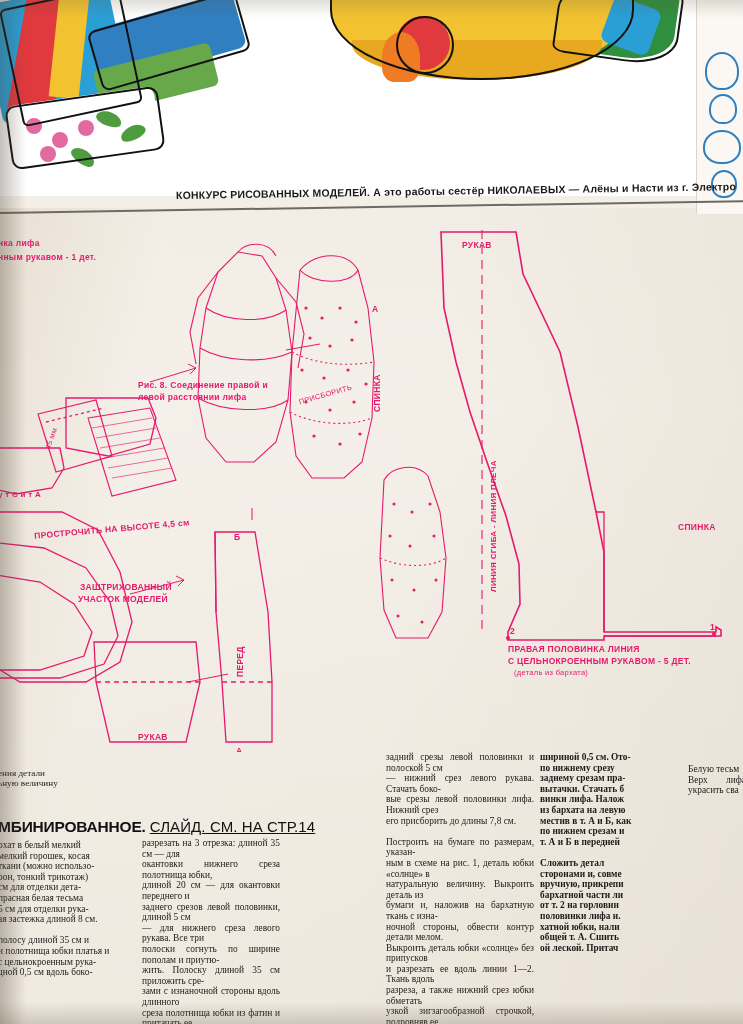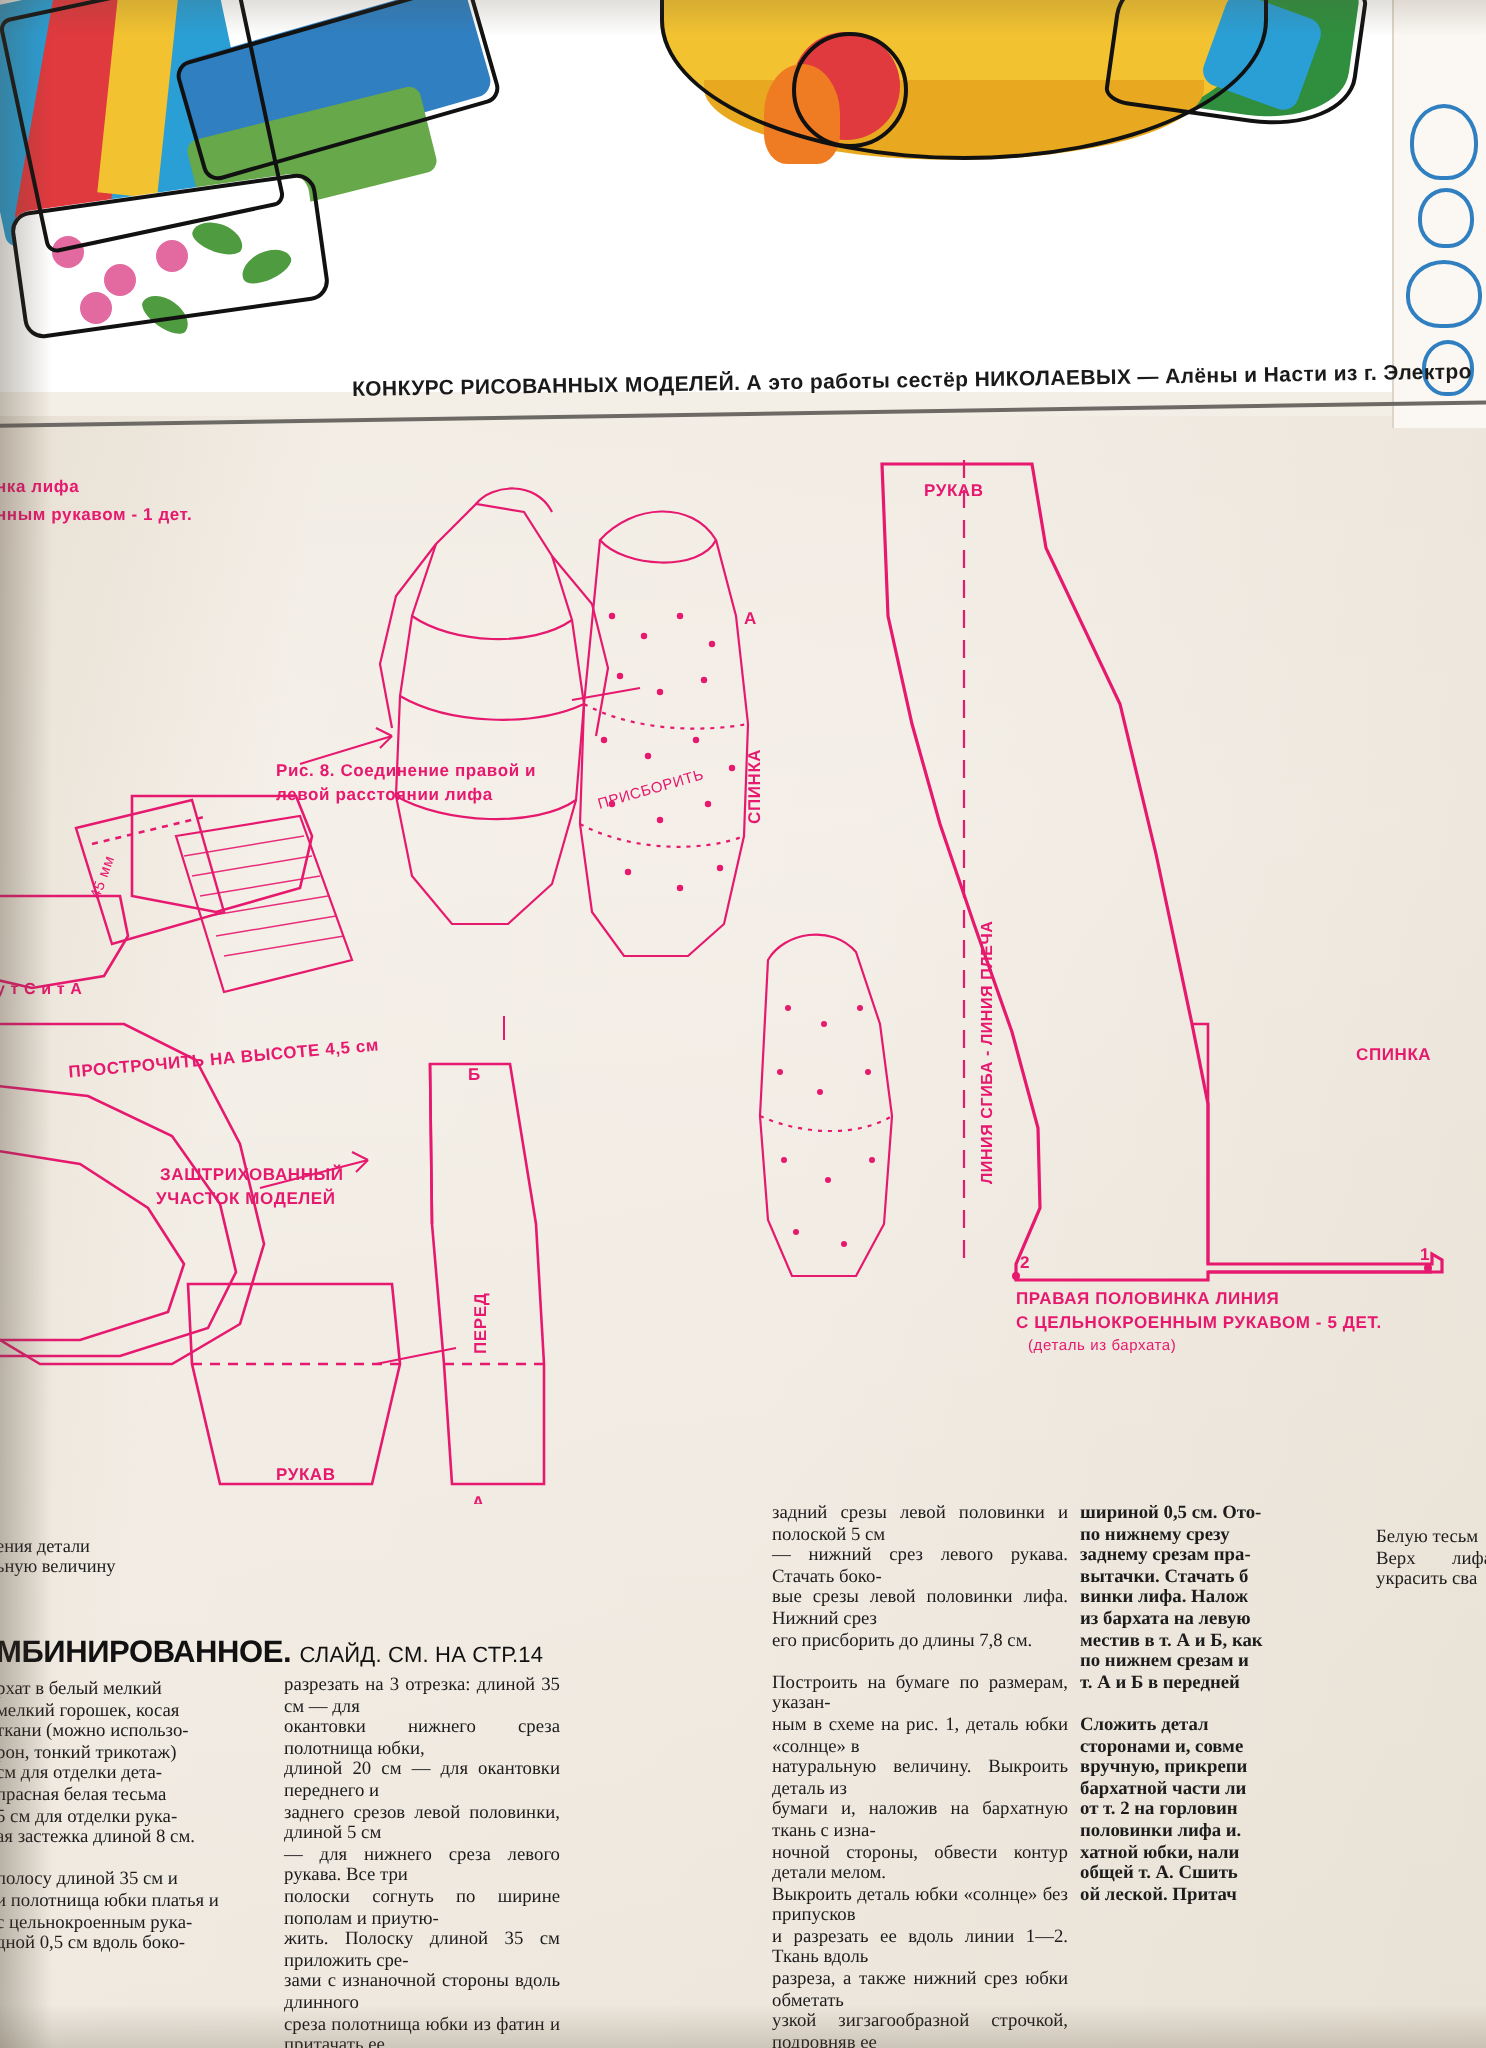--- a/index.html
+++ b/index.html
@@ -117,23 +117,24 @@
     position:absolute;
     left:-2px; top:818px;
     font-size:15.5px;
     font-weight:bold;
     color:#111;
     font-family:"Liberation Sans", sans-serif;
     letter-spacing:-0.2px;
     white-space:nowrap;
   }
   #section-heading .slide {
-    font-size:11px;
+    font-size:15px;
     font-weight:normal;
     letter-spacing:0.1px;
+    text-decoration:underline;
   }
 
   
   .col {
     position:absolute;
     font-family:"Liberation Serif", serif;
     font-size:9.4px;
     line-height:10.6px;
     color:#1c1c1c;
     text-align:justify;

